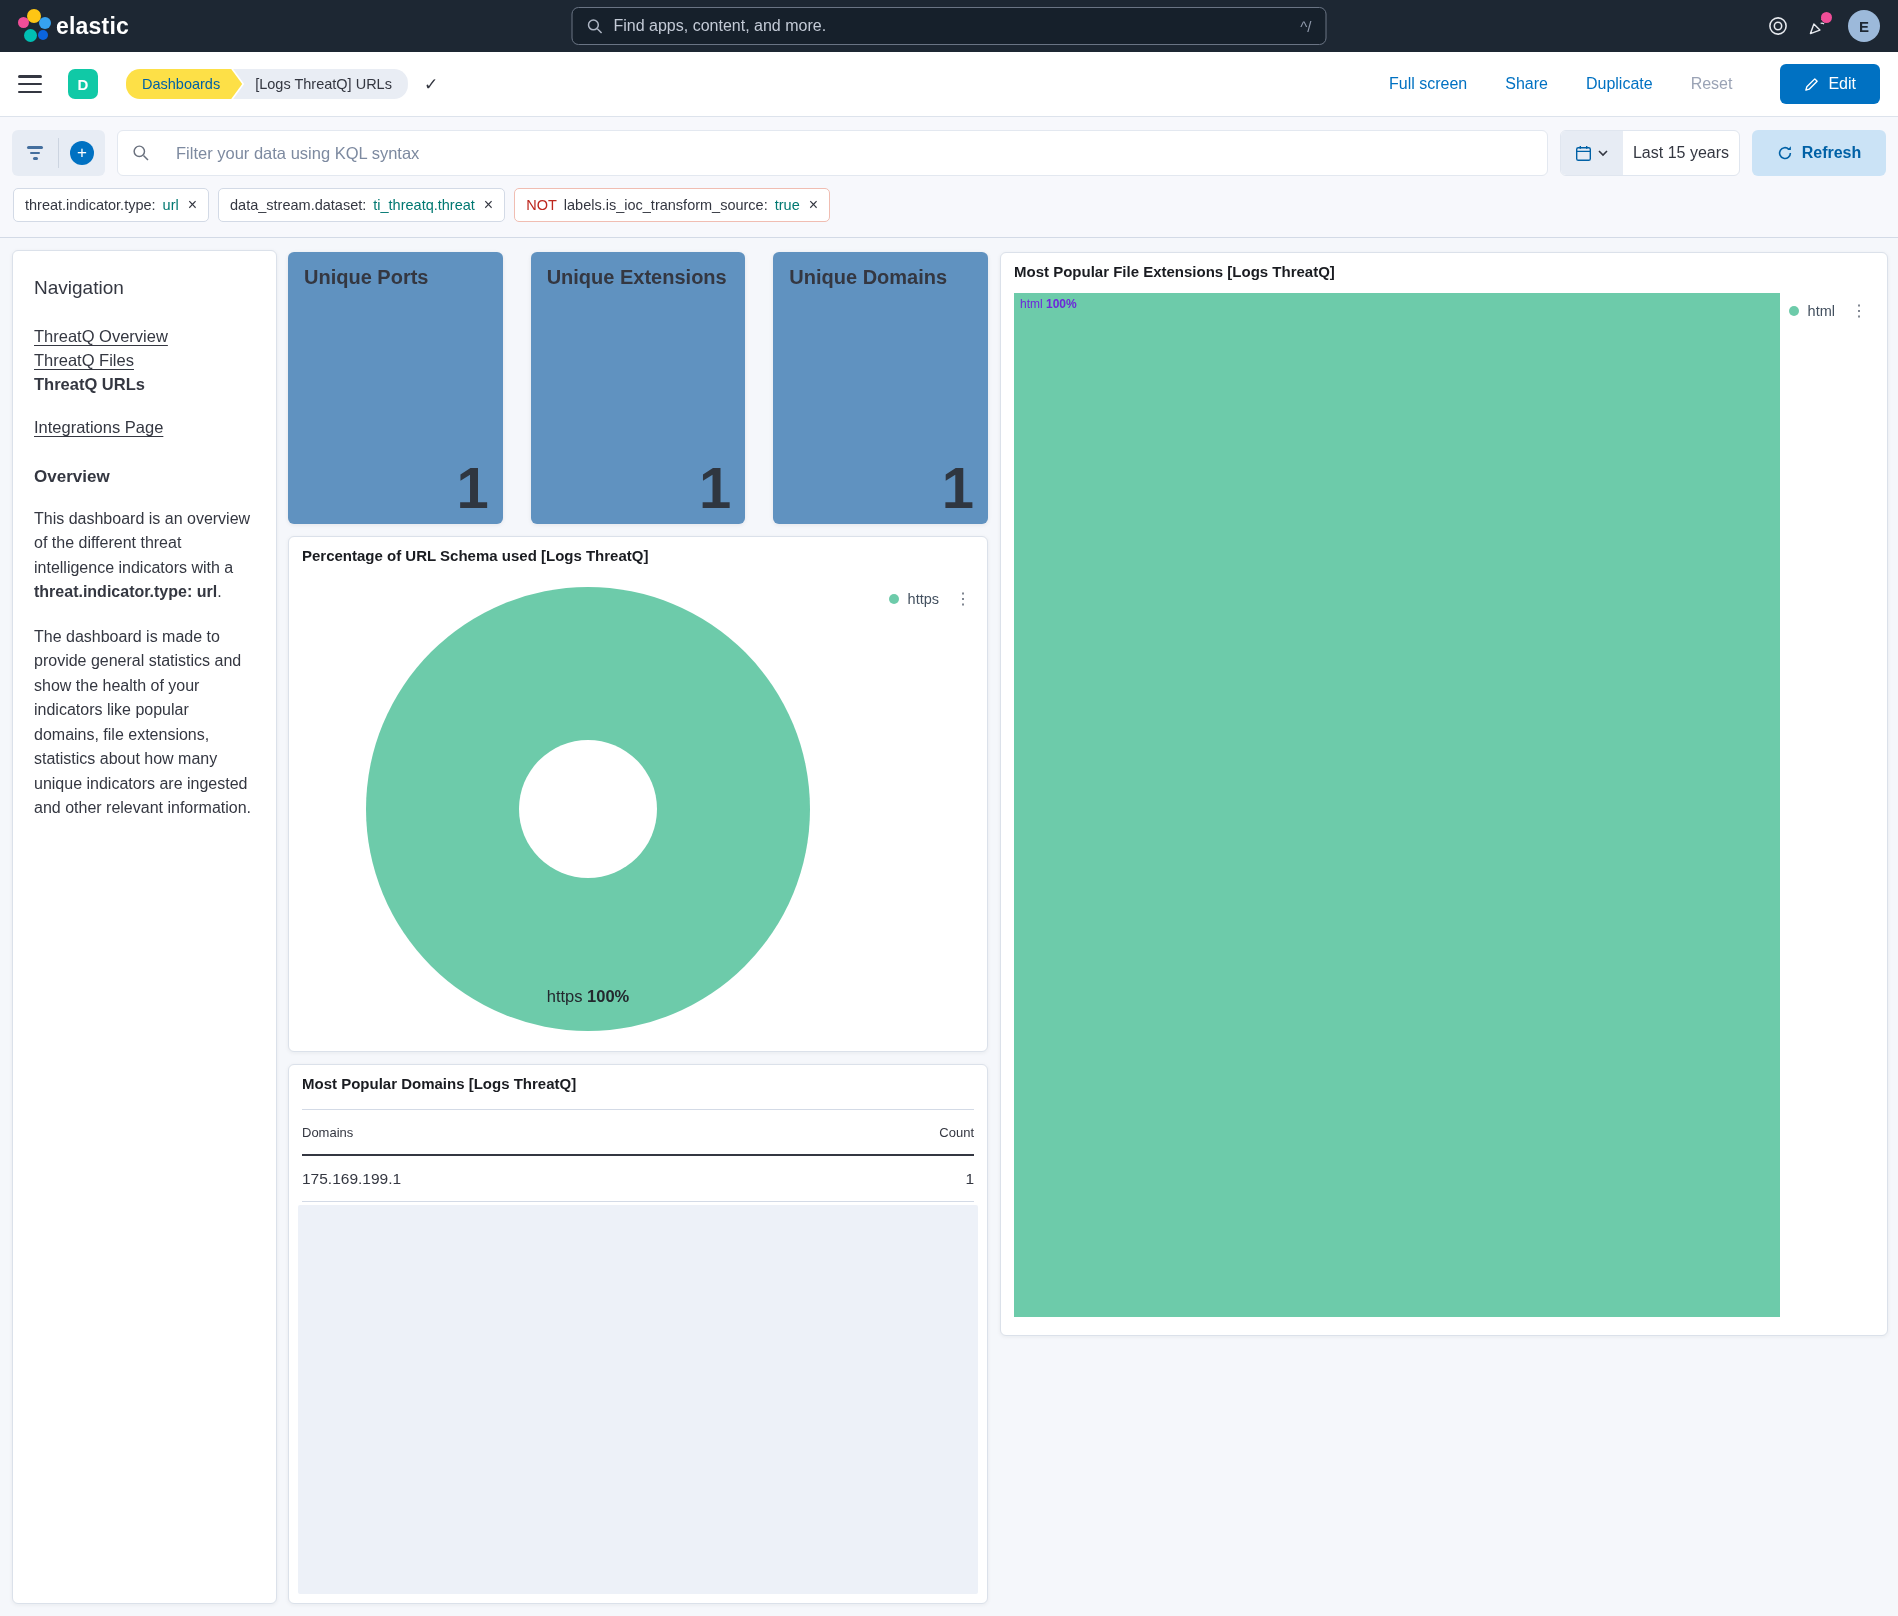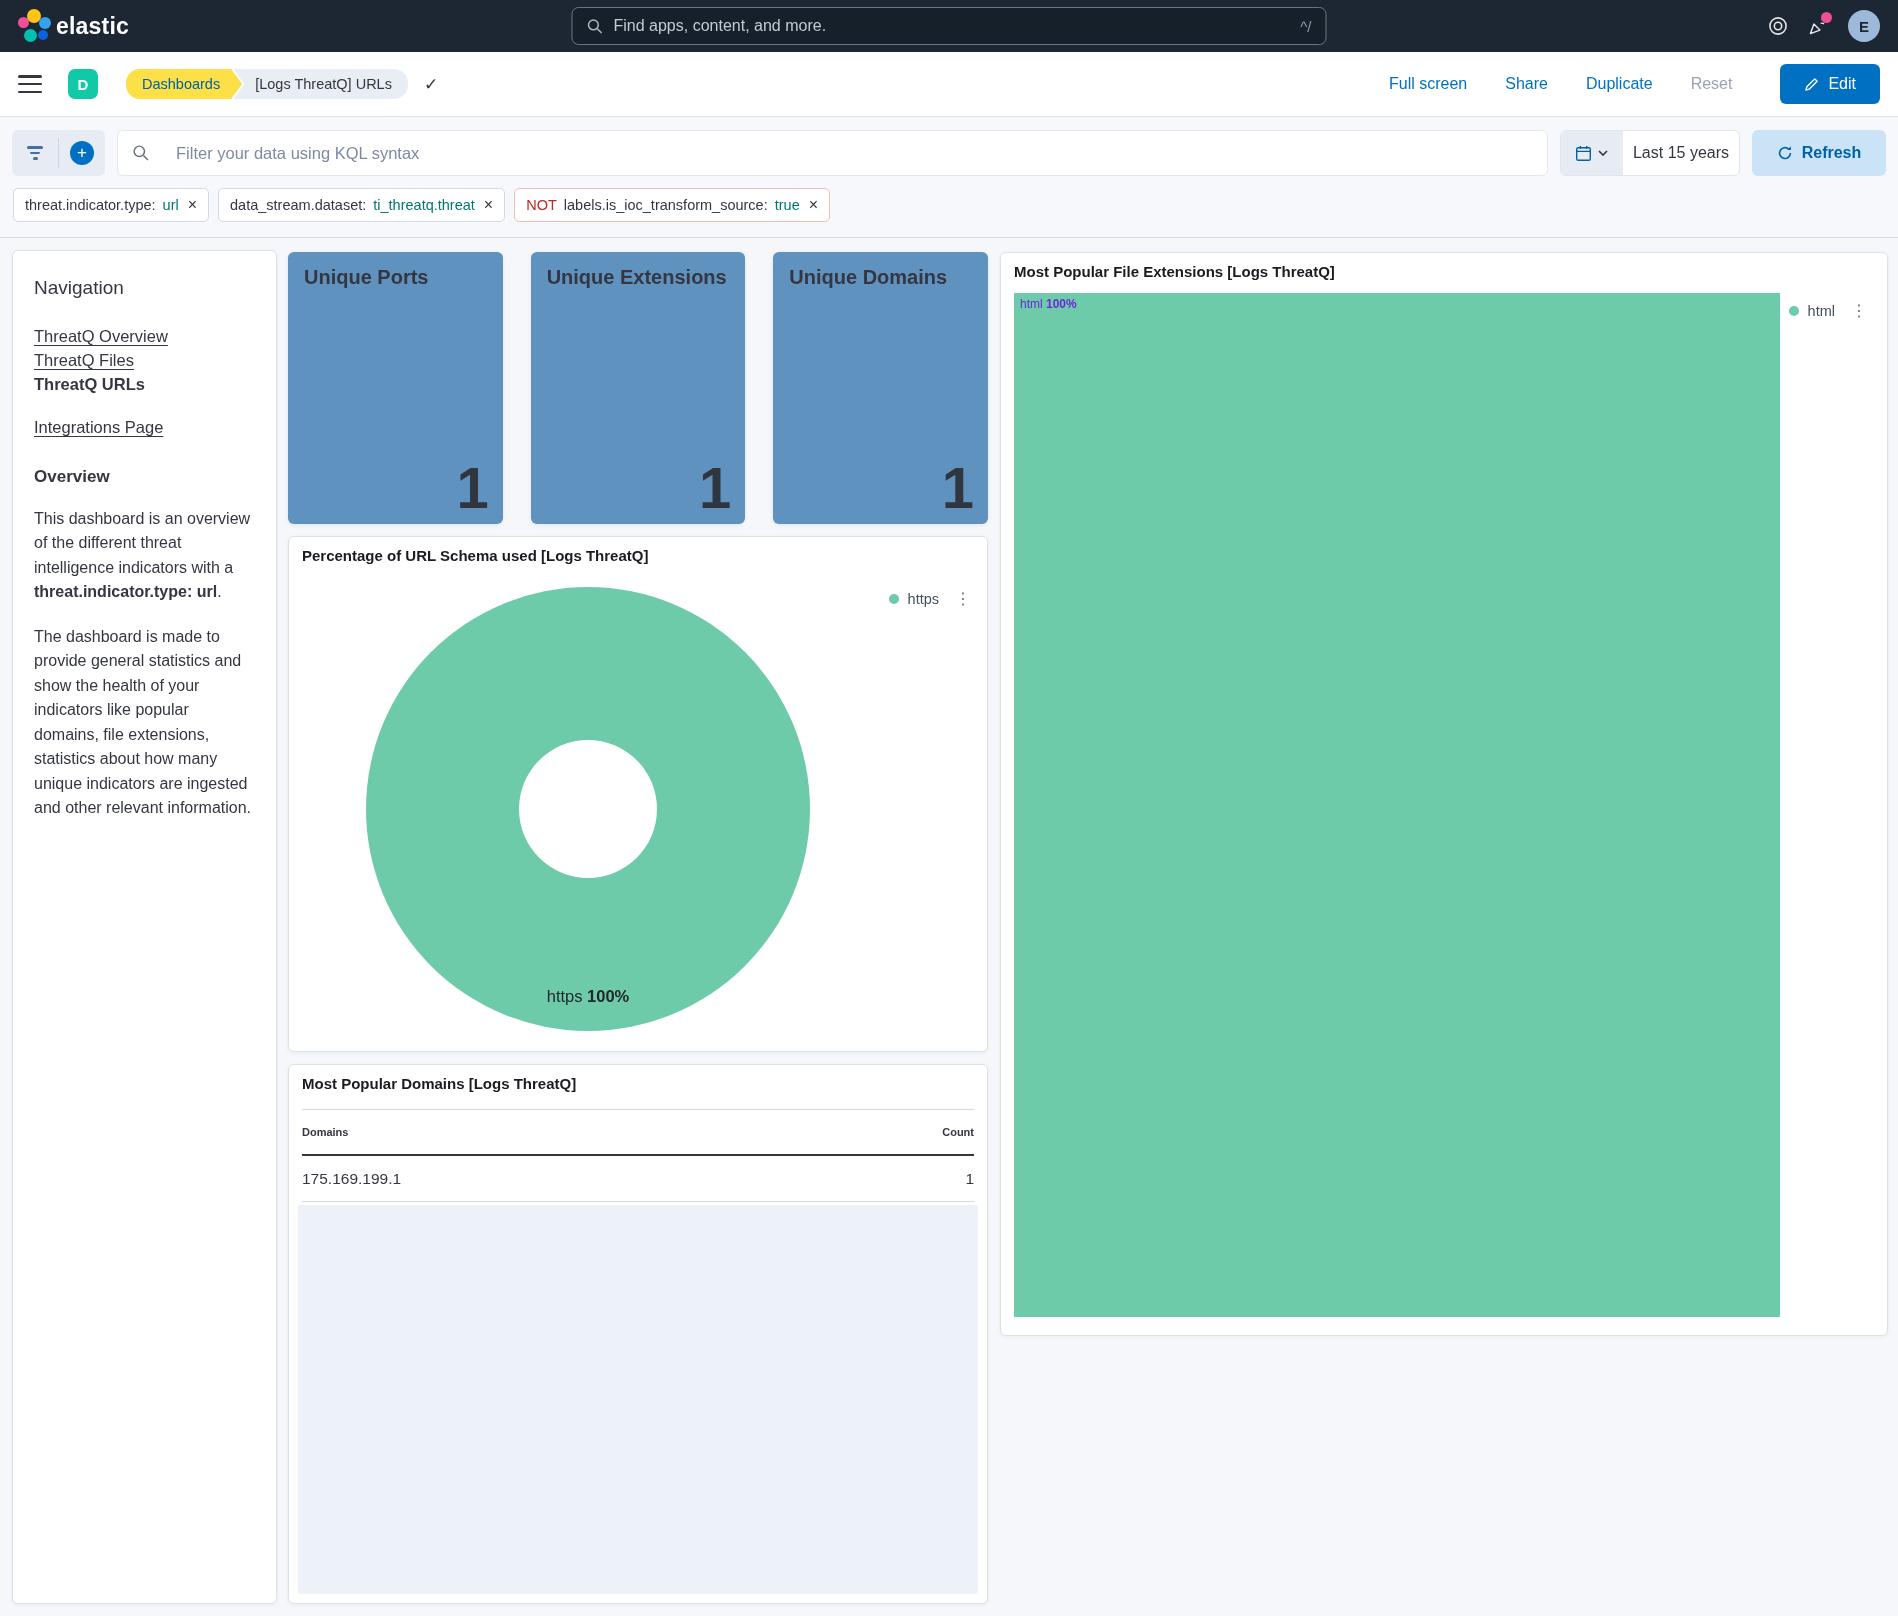--- a/index.html
+++ b/index.html
@@ -114,21 +114,21 @@
   .donut-panel .vis-legend { top:52px; right:16px; }
   .donut-ring { position:absolute; left:77px; top:50px; width:444px; height:444px; border-radius:50%; background:#6dcbaa; }
   .donut-ring::after { content:""; position:absolute; left:50%; top:50%; width:138px; height:138px;
     margin:-69px 0 0 -69px; border-radius:50%; background:#fff; }
   .donut-label { position:absolute; left:299px; top:450px; transform:translateX(-50%); font-size:16.5px; color:#23282e; white-space:nowrap; }
   .donut-label b, .bar-label b { font-weight:700; }
 
   .table-panel { left:288px; top:826px; width:700px; height:540px; }
   .t-head { position:absolute; left:13px; right:13px; top:44px; height:47px; display:flex; align-items:center;
     justify-content:space-between; border-top:1px solid #d3dae6; border-bottom:2px solid #343741;
-    font-size:11px; font-weight:700; }
+    font-size:13px; font-weight:400; }
   .t-row { position:absolute; left:13px; right:13px; top:91px; height:46px; display:flex; align-items:center;
     justify-content:space-between; border-bottom:1px solid #d3dae6; font-size:15.5px; }
   .t-empty { position:absolute; left:9px; right:9px; top:140px; bottom:9px; background:#edf1f8; border-radius:2px; }
   .t-head span { cursor:pointer; }
 
   .bar-panel { left:1000px; top:14px; width:888px; height:1084px; }
   .bar-panel .vis-legend { top:48px; right:20px; }
   .bar-fill { position:absolute; left:13px; top:40px; width:766px; bottom:18px; background:#6dcbaa; }
   .bar-label { position:absolute; left:6px; top:4px; font-size:12px; color:#6d28d9; white-space:nowrap; }
 

